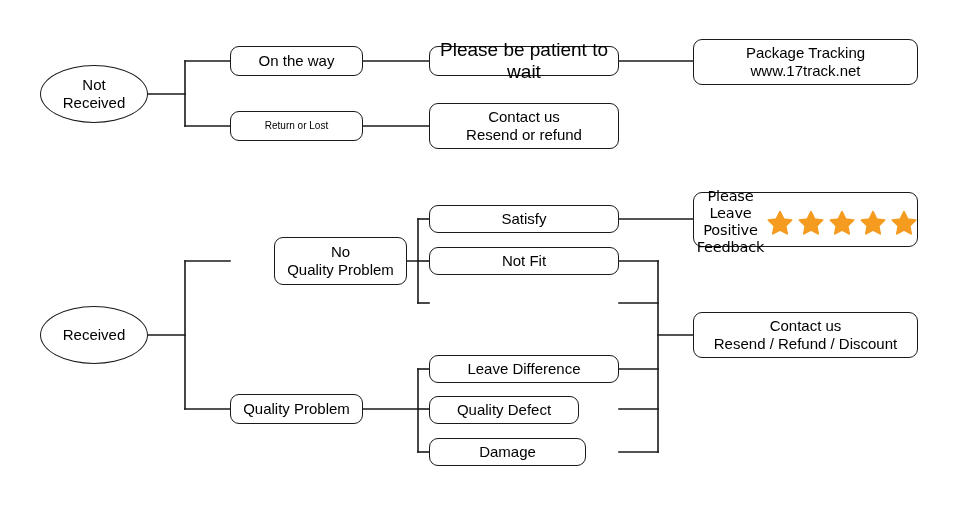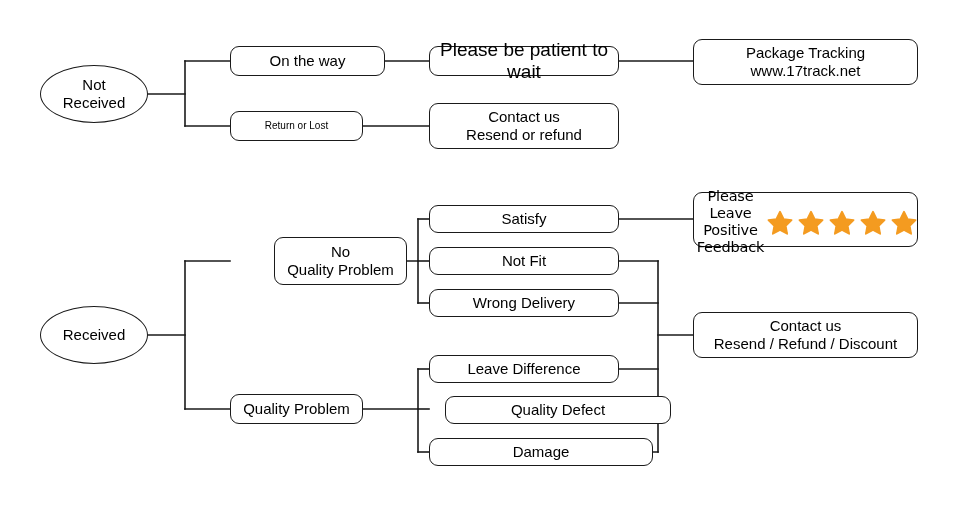--- a/index.html
+++ b/index.html
@@ -104,21 +104,21 @@
       <path d="M619 409 L658 409"></path>
       <path d="M619 452 L658 452"></path>
       <path d="M658 261 L658 452"></path>
       <path d="M658 335 L693 335"></path>
     </g>
   </svg>
 
   <div class="node ellipse" style="left:40px; top:65px; width:108px; height:58px; font-size:15px;">Not
 Received</div>
 
-  <div class="node pill" style="left:230px; top:46px; width:155px; height:30px; font-size:15px;">On the way</div>
+  <div class="node pill" style="left:230px; top:46px; width:133px; height:30px; font-size:15px;">On the way</div>
 
   <div class="node pill" style="left:230px; top:111px; width:133px; height:30px; font-size:10px;">Return or Lost</div>
 
   <div class="node pill" style="left:429px; top:46px; width:190px; height:30px; font-size:19px;">Please be patient to wait</div>
 
   <div class="node pill" style="left:429px; top:103px; width:190px; height:46px; font-size:15px;">Contact us
 Resend or refund</div>
 
   <div class="node pill" style="left:693px; top:39px; width:225px; height:46px; font-size:15px;">Package Tracking
 www.17track.net</div>
@@ -127,27 +127,26 @@
 
   <div class="node pill" style="left:230px; top:237px; width:133px; height:48px; font-size:15px;margin-left:44px;">No
 Quality Problem</div>
 
   <div class="node pill" style="left:230px; top:394px; width:133px; height:30px; font-size:15px;">Quality Problem</div>
 
   <div class="node pill" style="left:429px; top:205px; width:190px; height:28px; font-size:15px;">Satisfy</div>
 
   <div class="node pill" style="left:429px; top:247px; width:190px; height:28px; font-size:15px;">Not Fit</div>
 
-  <div class="node pill" style="left:429px; top:289px; width:190px; height:28px; font-size:15px;">Wrong Delivery</div>
 
   <div class="node pill" style="left:429px; top:355px; width:190px; height:28px; font-size:15px;">Leave Difference</div>
 
-  <div class="node pill" style="left:429px; top:396px; width:226px; height:28px; font-size:15px;margin-left:16px;">Quality Defect</div>
+  <div class="node pill" style="left:429px; top:396px; width:150px; height:28px; font-size:15px;">Quality Defect</div>
 
-  <div class="node pill" style="left:429px; top:438px; width:224px; height:28px; font-size:15px;">Damage</div>
+  <div class="node pill" style="left:429px; top:438px; width:157px; height:28px; font-size:15px;">Damage</div>
 
   <div class="node fb-box" style="left:693px; top:192px; width:225px; height:55px;">
     <div class="fb-title">Please Leave Positive Feedback</div>
     <div class="stars" id="star-row"><svg class="star" viewBox="0 0 24 24" width="26" height="26">
           <path d="M12 1.6 L15.3 8.3 L22.7 9.4 L17.3 14.6 L18.6 22 L12 18.5 L5.4 22 L6.7 14.6 L1.3 9.4 L8.7 8.3 Z" fill="#f49b20" stroke="#f49b20" stroke-width="1.6" stroke-linejoin="round"></path>
         </svg><svg class="star" viewBox="0 0 24 24" width="26" height="26">
           <path d="M12 1.6 L15.3 8.3 L22.7 9.4 L17.3 14.6 L18.6 22 L12 18.5 L5.4 22 L6.7 14.6 L1.3 9.4 L8.7 8.3 Z" fill="#f49b20" stroke="#f49b20" stroke-width="1.6" stroke-linejoin="round"></path>
         </svg><svg class="star" viewBox="0 0 24 24" width="26" height="26">
           <path d="M12 1.6 L15.3 8.3 L22.7 9.4 L17.3 14.6 L18.6 22 L12 18.5 L5.4 22 L6.7 14.6 L1.3 9.4 L8.7 8.3 Z" fill="#f49b20" stroke="#f49b20" stroke-width="1.6" stroke-linejoin="round"></path>
         </svg><svg class="star" viewBox="0 0 24 24" width="26" height="26">

